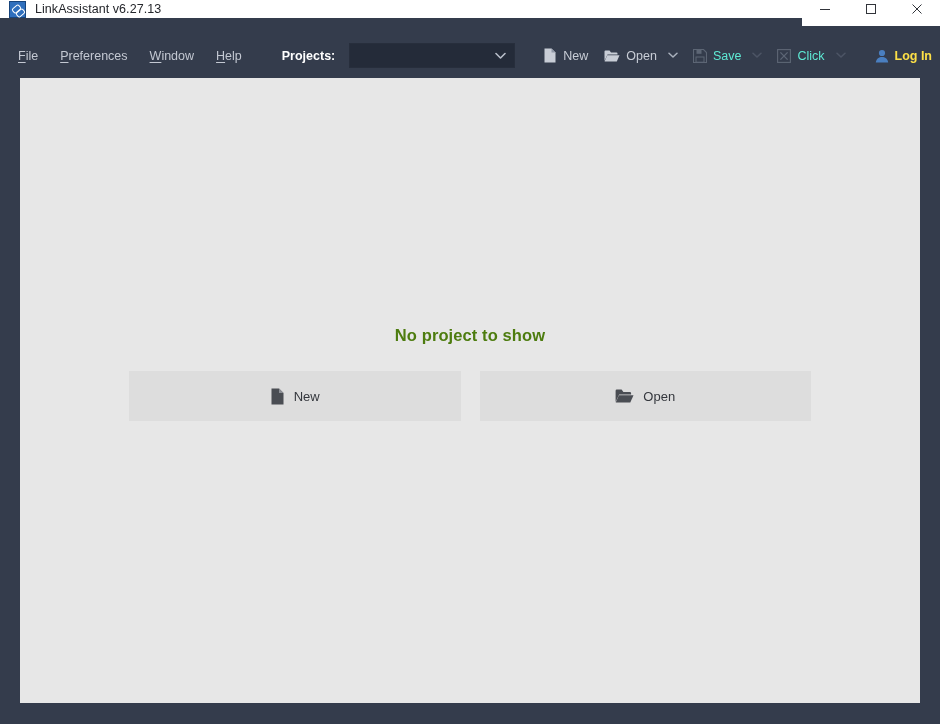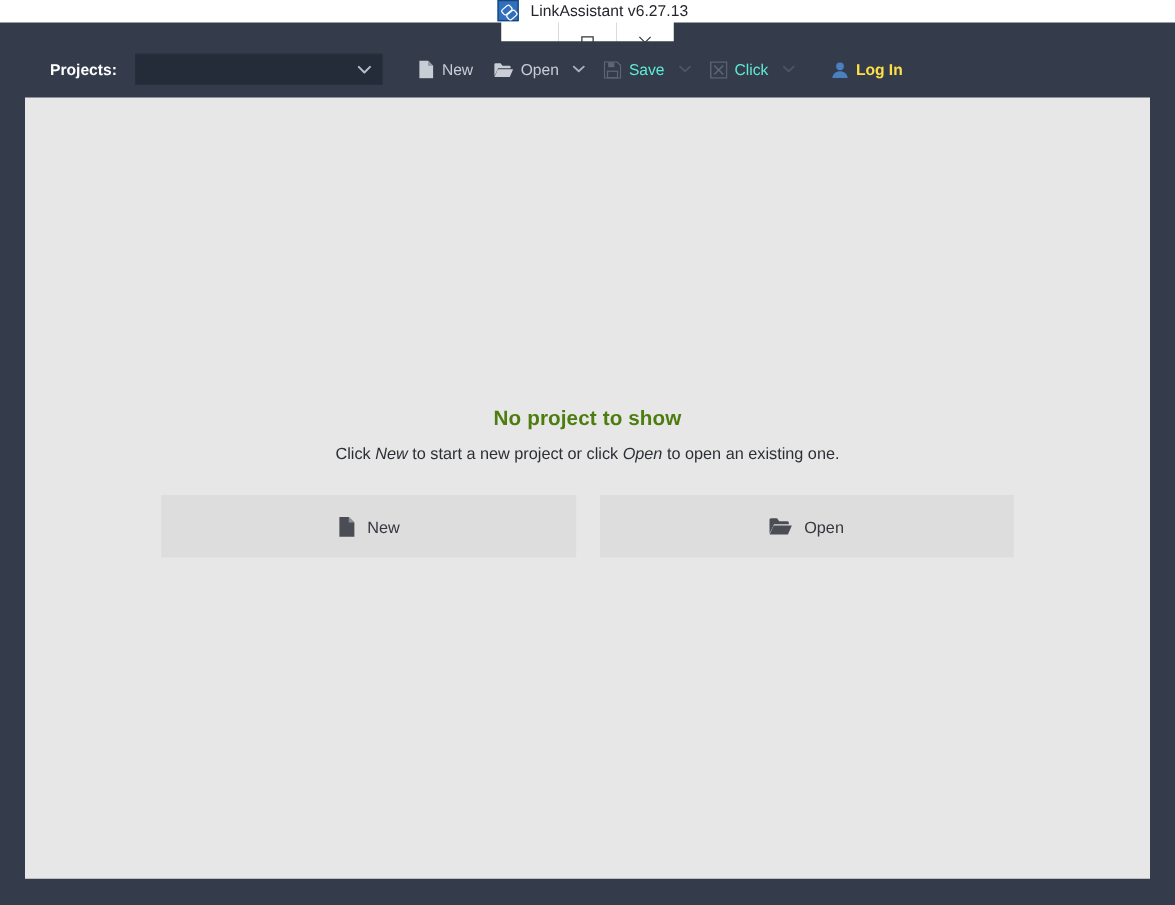--- a/index.html
+++ b/index.html
@@ -14,21 +14,20 @@
 
   
   .titlebar {
     position: absolute;
     top: 0; left: 0;
     width: 940px;
     height: 18px;
     background: #ffffff;
     display: flex;
     align-items: center;
-    flex-direction: column;
   }
   .title-left {
     display: flex;
     align-items: center;
     padding-left: 9px;
     gap: 9px;
     flex: 1;
   }
   .app-icon {
     width: 17px; height: 17px;
@@ -242,20 +241,26 @@
         <line x1="10.5" y1="1.5" x2="1.5" y2="10.5" stroke="#31343a" stroke-width="1"></line>
       </svg>
     </div>
   </div>
 </div>
 
 <div class="shell">
 
   <div class="toolbar">
 
+    <div class="menu-group">
+      <span class="menu-item"><span class="mn">F</span><span>ile</span></span>
+      <span class="menu-item"><span class="mn">P</span><span>references</span></span>
+      <span class="menu-item"><span class="mn">W</span><span>indow</span></span>
+      <span class="menu-item"><span class="mn">H</span><span>elp</span></span>
+    </div>
 
     <span class="projects-label">Projects:</span>
 
     <div class="project-select">
       <span class="selected-value"></span>
       <span class="icon">
         <svg width="11" height="8" viewBox="0 0 11 8">
           <path d="M1 1.5 L5.5 6 L10 1.5" fill="none" stroke="#b8bec9" stroke-width="1.6" stroke-linecap="round" stroke-linejoin="round"></path>
         </svg>
       </span>
@@ -330,21 +335,20 @@
         <span>Log In</span>
       </div>
 
     </div>
   </div>
 
   <div class="content">
 
     <div class="empty-wrap">
       <div class="empty-title">No project to show</div>
-      <div class="empty-sub"><span>Click </span><i>New</i><span> to start a new project or click </span><i>Open</i><span> to open an existing one.</span></div>
 
       <div class="big-buttons">
 
         <div class="big-btn">
           <span class="icon">
             <svg width="15" height="17" viewBox="0 0 15 17">
               <path d="M1.5 0.6 H9 L13.5 5 V16.4 H1.5 Z" fill="#4a4d53"></path>
               <path d="M9 0.6 V5 H13.5" fill="#8c8f95"></path>
             </svg>
           </span>

